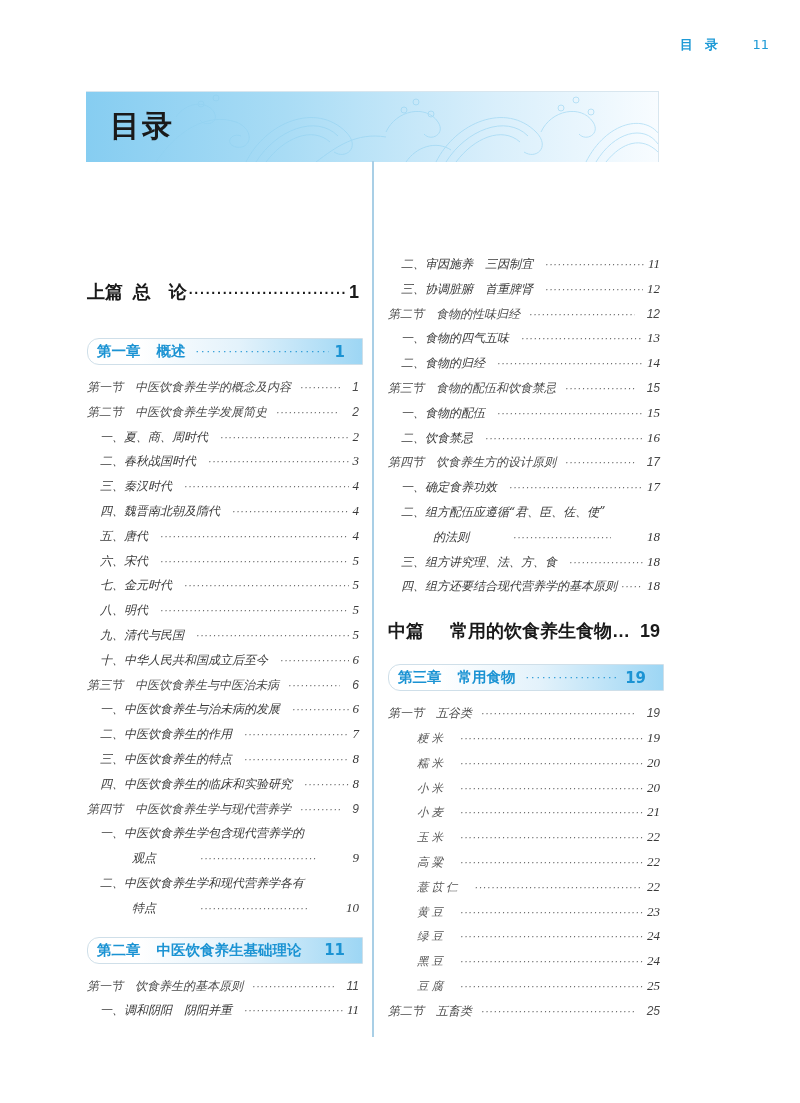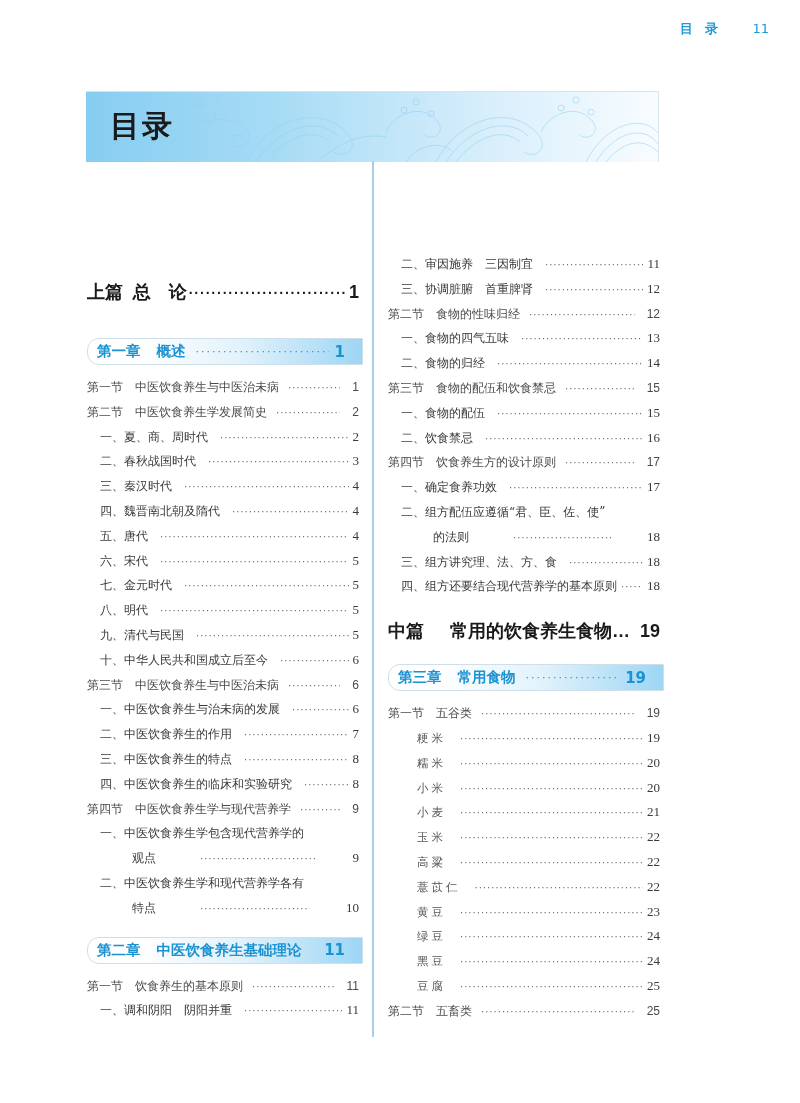--- a/index.html
+++ b/index.html
@@ -2,21 +2,21 @@
 <html><head>
   <meta charset="utf-8">
   <style>
     html, body { margin: 0; padding: 0; background: #ffffff; }
     body {
       width: 800px; height: 1103px; position: relative; overflow: hidden;
       font-family: "DejaVu Sans", "Liberation Sans", sans-serif;
       color: #3a3a3a;
     }
     .running-head {
-      position: absolute; top: 20px; left: 680px;
+      position: absolute; top: 36px; left: 680px;
       font-size: 13px; font-weight: bold; color: #1e9ad6;
       letter-spacing: 0;
     }
     .running-head .rh-title { letter-spacing: 12px; }
     .running-head .rh-page { margin-left: 18px; font-weight: normal; font-size: 13px; }
 
     .banner {
       position: absolute; top: 91px; left: 86px; width: 572px; height: 70px;
       background: linear-gradient(90deg, #86cdf1 0%, #a9dcf5 35%, #d7eefb 70%, #f8fcff 100%);
       border-top: 1px solid #d8e6ef; border-right: 1px solid #d8e6ef;
@@ -33,21 +33,21 @@
       position: absolute; left: 372px; top: 161px; width: 2px; height: 876px;
       background: #a9cfe6;
     }
 
     .col { position: absolute; width: 272px; }
     .col-left { left: 87px; top: 280px; }
     .col-right { left: 388px; top: 252px; }
 
     .row {
       display: flex; align-items: baseline; height: 24.8px; line-height: 24.8px;
-      font-size: 12px; white-space: nowrap;
+      font-size: 12px; white-space: nowrap; font-style: italic;
     }
     .row .label { flex: 0 0 auto; }
     .row .leader {
       flex: 1 1 auto; overflow: hidden; margin: 0 4px;
       color: #6a6a6a; letter-spacing: 1px; font-size: 10px;
     }
     .row .leader::before {
       content: "································································································";
     }
     .row .page { flex: 0 0 auto; font-family: "Liberation Serif", "DejaVu Serif", serif; font-size: 13px; text-align: right; }
@@ -145,21 +145,21 @@
   <div class="chapter">
     <span class="num">第一章</span>
     <span class="title">概述</span>
     <span class="leader"></span>
     <span class="page">1</span>
   </div>
 
   <div style="height:10px"></div>
 
   <div class="row section">
-    <span class="label">第一节　中医饮食养生与中医治未病</span>
+    <span class="label">第一节　中医饮食养生学的概念及内容</span>
       <span class="leader"></span>
       <span class="page">1</span>
   </div>
   <div class="row section">
     <span class="label">第二节　中医饮食养生学发展简史</span>
       <span class="leader"></span>
       <span class="page">2</span>
   </div>
   <div class="row item">
     <span class="label">一、夏、商、周时代</span>

